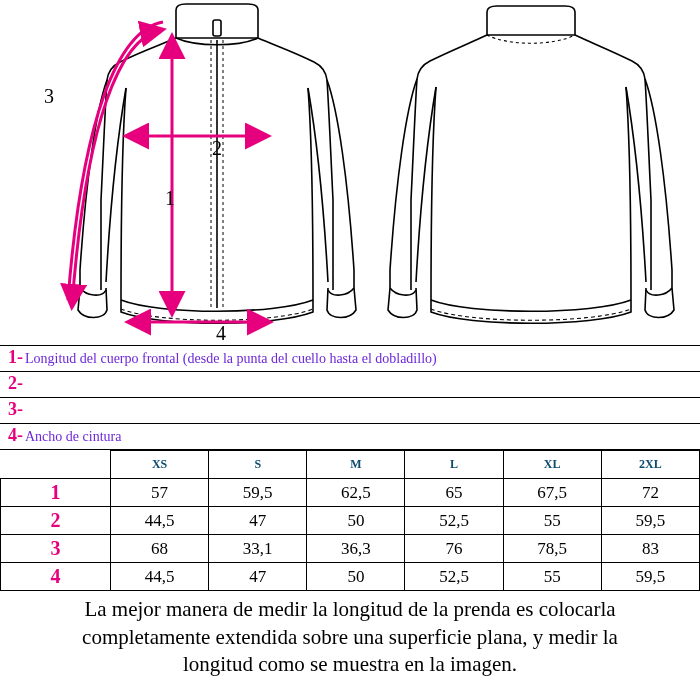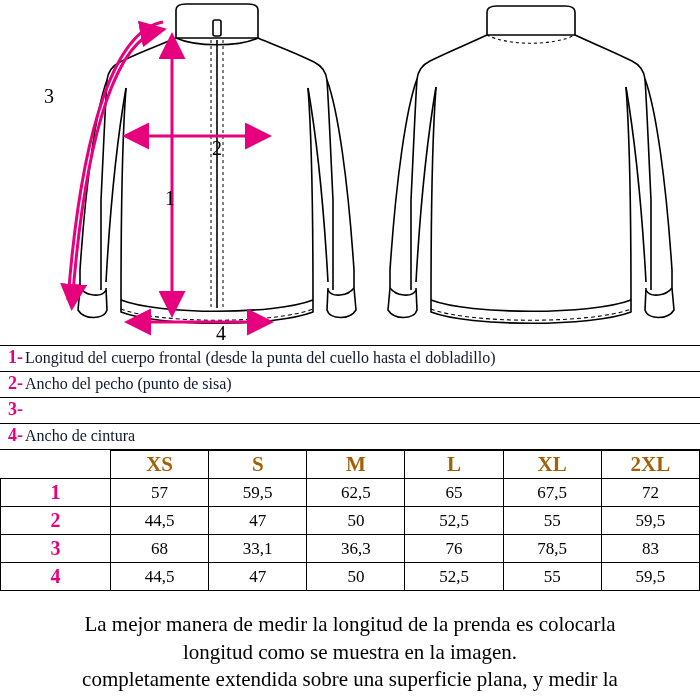--- a/index.html
+++ b/index.html
@@ -47,58 +47,58 @@
     white-space: nowrap;
     overflow: hidden;
   }
   .legend-num {
     color: #e6007e;
     font-weight: bold;
     font-size: 18px;
     margin-right: 2px;
   }
   .legend-text {
-    font-size: 16px;
-    color: #0f172a;
+    font-size: 14px;
+    color: #6d28d9;
   }
 
   
   table.sizes {
     width: 700px;
     border-collapse: collapse;
     table-layout: fixed;
   }
   table.sizes td, table.sizes th {
     border: 1.5px solid #000;
     text-align: center;
     font-size: 17px;
     height: 27px;
     padding: 0;
     font-family: "Liberation Serif", serif;
   }
   table.sizes th {
-    color: #a16207;
+    color: #0c4a6e;
     font-weight: bold;
-    font-size: 21px;
+    font-size: 12px;
   }
   table.sizes td.rowhead {
     color: #e6007e;
     font-weight: bold;
     font-size: 20px;
   }
   table.sizes .corner {
     border-left: none;
     border-top: none;
     border-bottom: 1.5px solid #000;
   }
   col.c0 { width: 110px; }
 
   
   .note {
-    margin-top: 20px;
+    margin-top: 5px;
     text-align: center;
     font-size: 21px;
     line-height: 1.32;
     padding: 0 6px;
     color: #000;
   }
 </style>
 </head>
 <body>
 
@@ -195,21 +195,20 @@
     </svg>
   </div>
 
   <div class="legend">
     <div class="legend-row">
       <span class="legend-num">1-</span>
       <span class="legend-text">Longitud del cuerpo frontal (desde la punta del cuello hasta el dobladillo)</span>
     </div>
     <div class="legend-row">
       <span class="legend-num">2-</span>
-      <span class="legend-text">Ancho del pecho (punto de sisa)</span>
     </div>
     <div class="legend-row">
       <span class="legend-num">3-</span>
     </div>
     <div class="legend-row">
       <span class="legend-num">4-</span>
       <span class="legend-text">Ancho de cintura</span>
     </div>
   </div>
 
@@ -269,17 +268,17 @@
         <td>50</td>
         <td>52,5</td>
         <td>55</td>
         <td>59,5</td>
       </tr>
     </tbody>
   </table>
 
   <div class="note">
     <div>La mejor manera de medir la longitud de la prenda es colocarla</div>
+    <div>completamente extendida sobre una superficie plana, y medir la</div>
     <div>longitud como se muestra en la imagen.</div>
-    <div>completamente extendida sobre una superficie plana, y medir la</div>
   </div>
 
 </div>
 
 </body></html>

